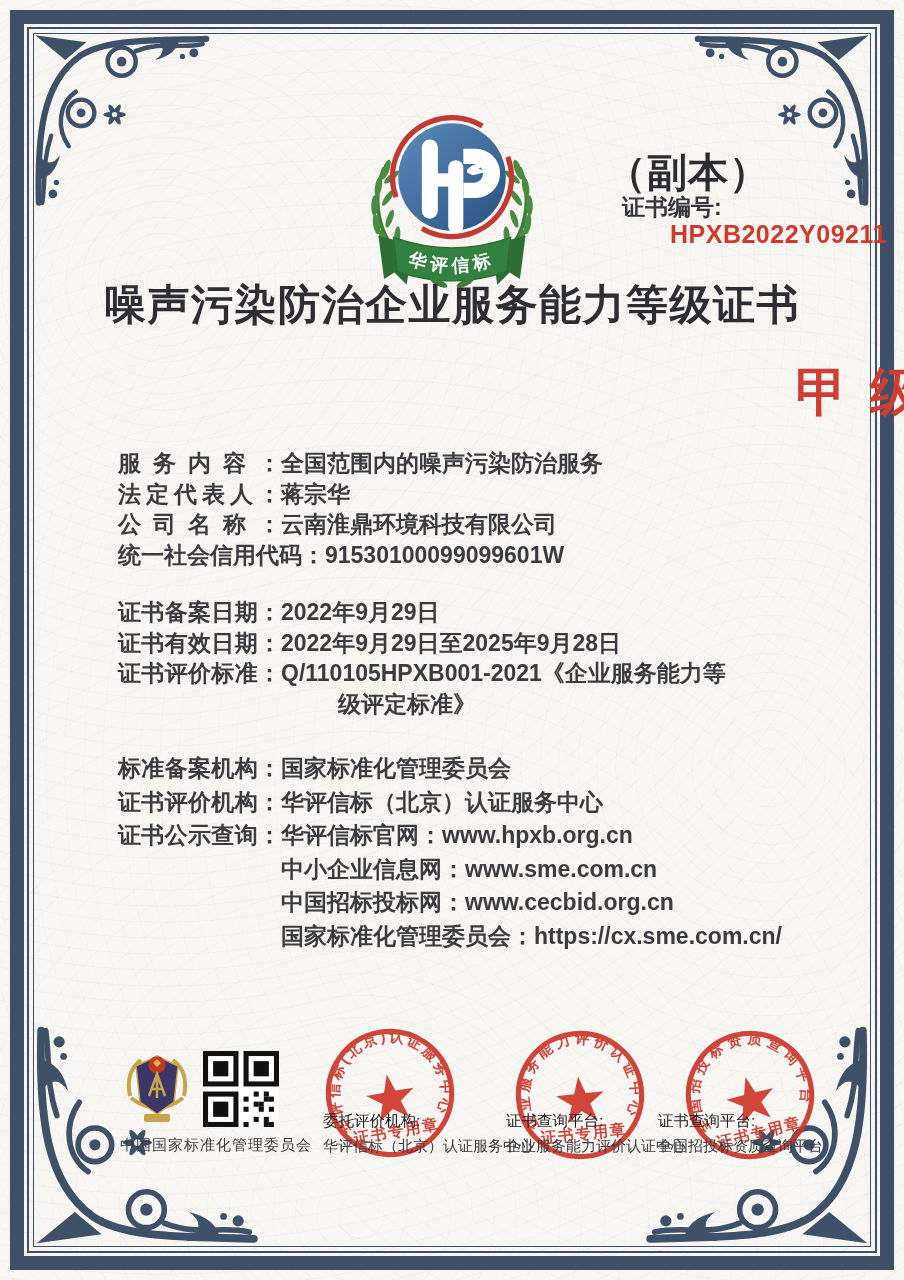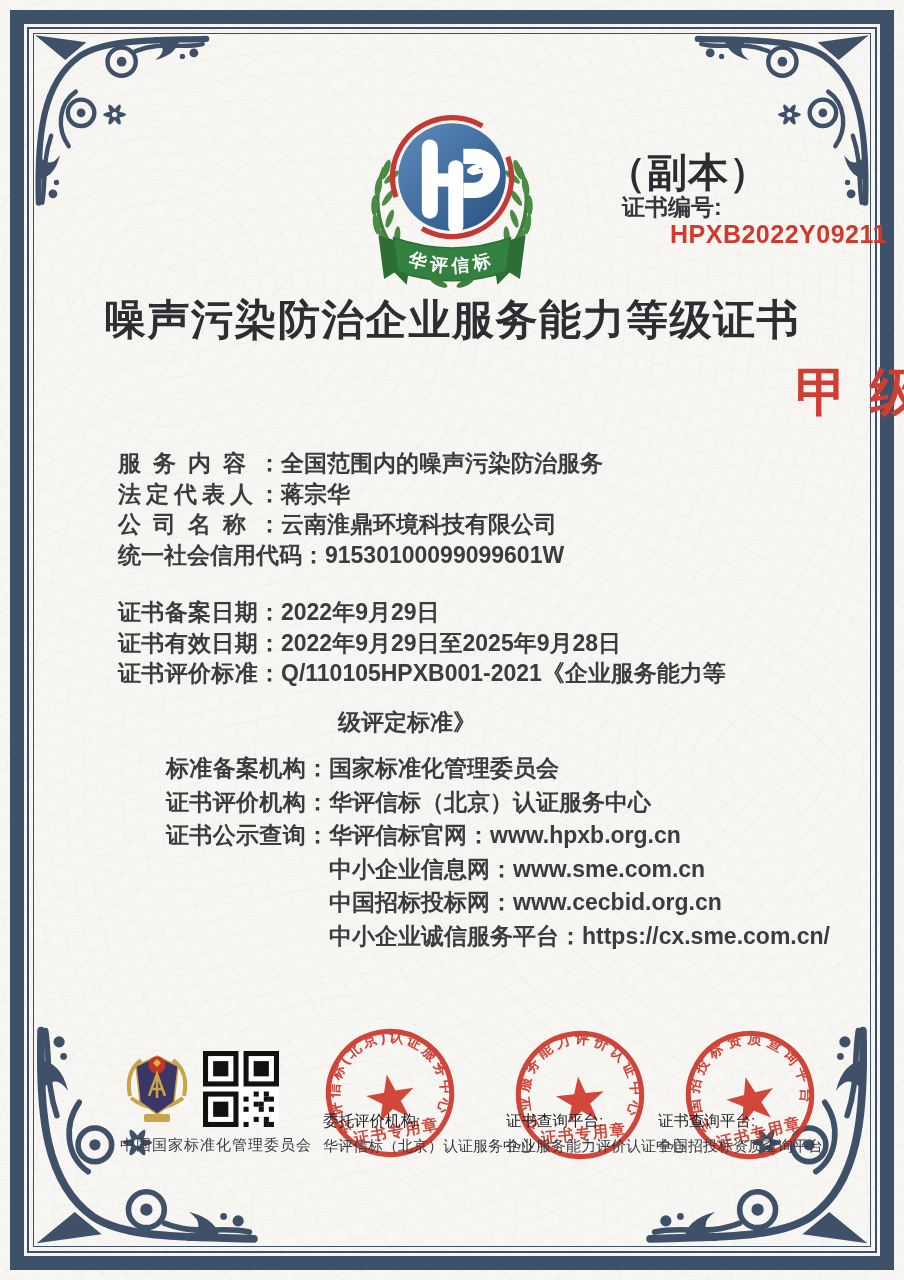--- a/index.html
+++ b/index.html
@@ -22,32 +22,32 @@
   .corner.bl{left:30px;bottom:30px;width:235px;height:235px;transform:scaleY(-1);}
   .corner.br{right:30px;bottom:30px;width:235px;height:235px;transform:scale(-1,-1);}
 
   .abs{position:absolute;}
   .logo{left:336px;top:96px;width:232px;height:200px;}
 
   .copy-label{left:606px;top:122px;font-size:40px;font-weight:700;color:#2b2b31;letter-spacing:1px;margin-top:23px;}
   .certno-label{left:622px;top:192px;font-size:23px;font-weight:700;color:#35353b;}
   .certno{left:622px;top:220px;font-size:25px;font-weight:700;color:#cf3a2c;letter-spacing:.5px;margin-left:48px;}
 
-  .title{left:0;top:292px;width:904px;text-align:center;font-size:42px;font-weight:800;color:#2d2d33;letter-spacing:1.5px;}
+  .title{left:0;top:277px;width:904px;text-align:center;font-size:42px;font-weight:800;color:#2d2d33;letter-spacing:1.5px;}
   .grade{left:0;top:358px;width:904px;text-align:right;font-size:52px;font-weight:800;color:#cf3e33;letter-spacing:4px;padding-left:22px;}
 
   .block{left:118px;width:672px;font-size:23px;font-weight:600;color:#3b3b40;}
   .b1{top:448px;}
   .b2{top:597px;}
   .b3{top:752px;}
   .row{display:flex;align-items:center;line-height:30.5px;}
-  .b3 .row{line-height:33.5px;margin-left:48px;}
+  .b3 .row{line-height:33.5px;}
   .lbl{flex:0 0 auto;min-width:163px;text-align:justify;text-align-last:justify;white-space:nowrap;}
   .val{flex:1;white-space:nowrap;}
-  .indent .val{margin-left:57px;margin-top:18px;}
+  .indent .val{margin-left:57px;}
 
   .emblem{left:120px;top:1050px;width:74px;height:80px;}
   .qr{left:203px;top:1051px;width:76px;height:76px;}
   .committee{left:86px;top:1136px;width:226px;text-align:right;font-size:15px;color:#3a3a3e;letter-spacing:1px;}
 
   .seal{width:140px;height:140px;opacity:.92;z-index:1;}
   .seal.s1{left:320px;top:1023px;transform:rotate(-10deg);}
   .seal.s2{left:510px;top:1025px;transform:rotate(-6deg);}
   .seal.s3{left:680px;top:1025px;transform:rotate(-14deg);}
   .seal-caption{z-index:2;font-size:15px;line-height:25px;white-space:nowrap;color:#3a3a3e;}
@@ -237,21 +237,21 @@
     <div class="row">
         <span class="lbl"></span>
         <span class="val">中小企业信息网：www.sme.com.cn</span>
       </div>
     <div class="row">
         <span class="lbl"></span>
         <span class="val">中国招标投标网：www.cecbid.org.cn</span>
       </div>
     <div class="row">
         <span class="lbl"></span>
-        <span class="val">中小企业诚信服务平台：https://cx.sme.com.cn/</span>
+        <span class="val">国家标准化管理委员会：https://cx.sme.com.cn/</span>
       </div>
   </div>
 
   <svg class="abs emblem" viewBox="0 0 74 80">
     <path d="M10,46 Q5,22 21,10" stroke="#c9a44a" stroke-width="4" fill="none"></path>
     <path d="M64,46 Q69,22 53,10" stroke="#c9a44a" stroke-width="4" fill="none"></path>
     <path d="M11,48 Q37,68 63,48" stroke="#c9a44a" stroke-width="4" fill="none"></path>
     <path d="M37,6 L58,16 L54,52 L37,64 L20,52 L16,16 Z" fill="#3b3666" stroke="#c9a44a" stroke-width="1.5"></path>
     <circle cx="37" cy="15" r="8.5" fill="#c23528"></circle>
     <path d="M33,13 l4,-4 4,4 -4,4 z" fill="#e8b23a"></path>

